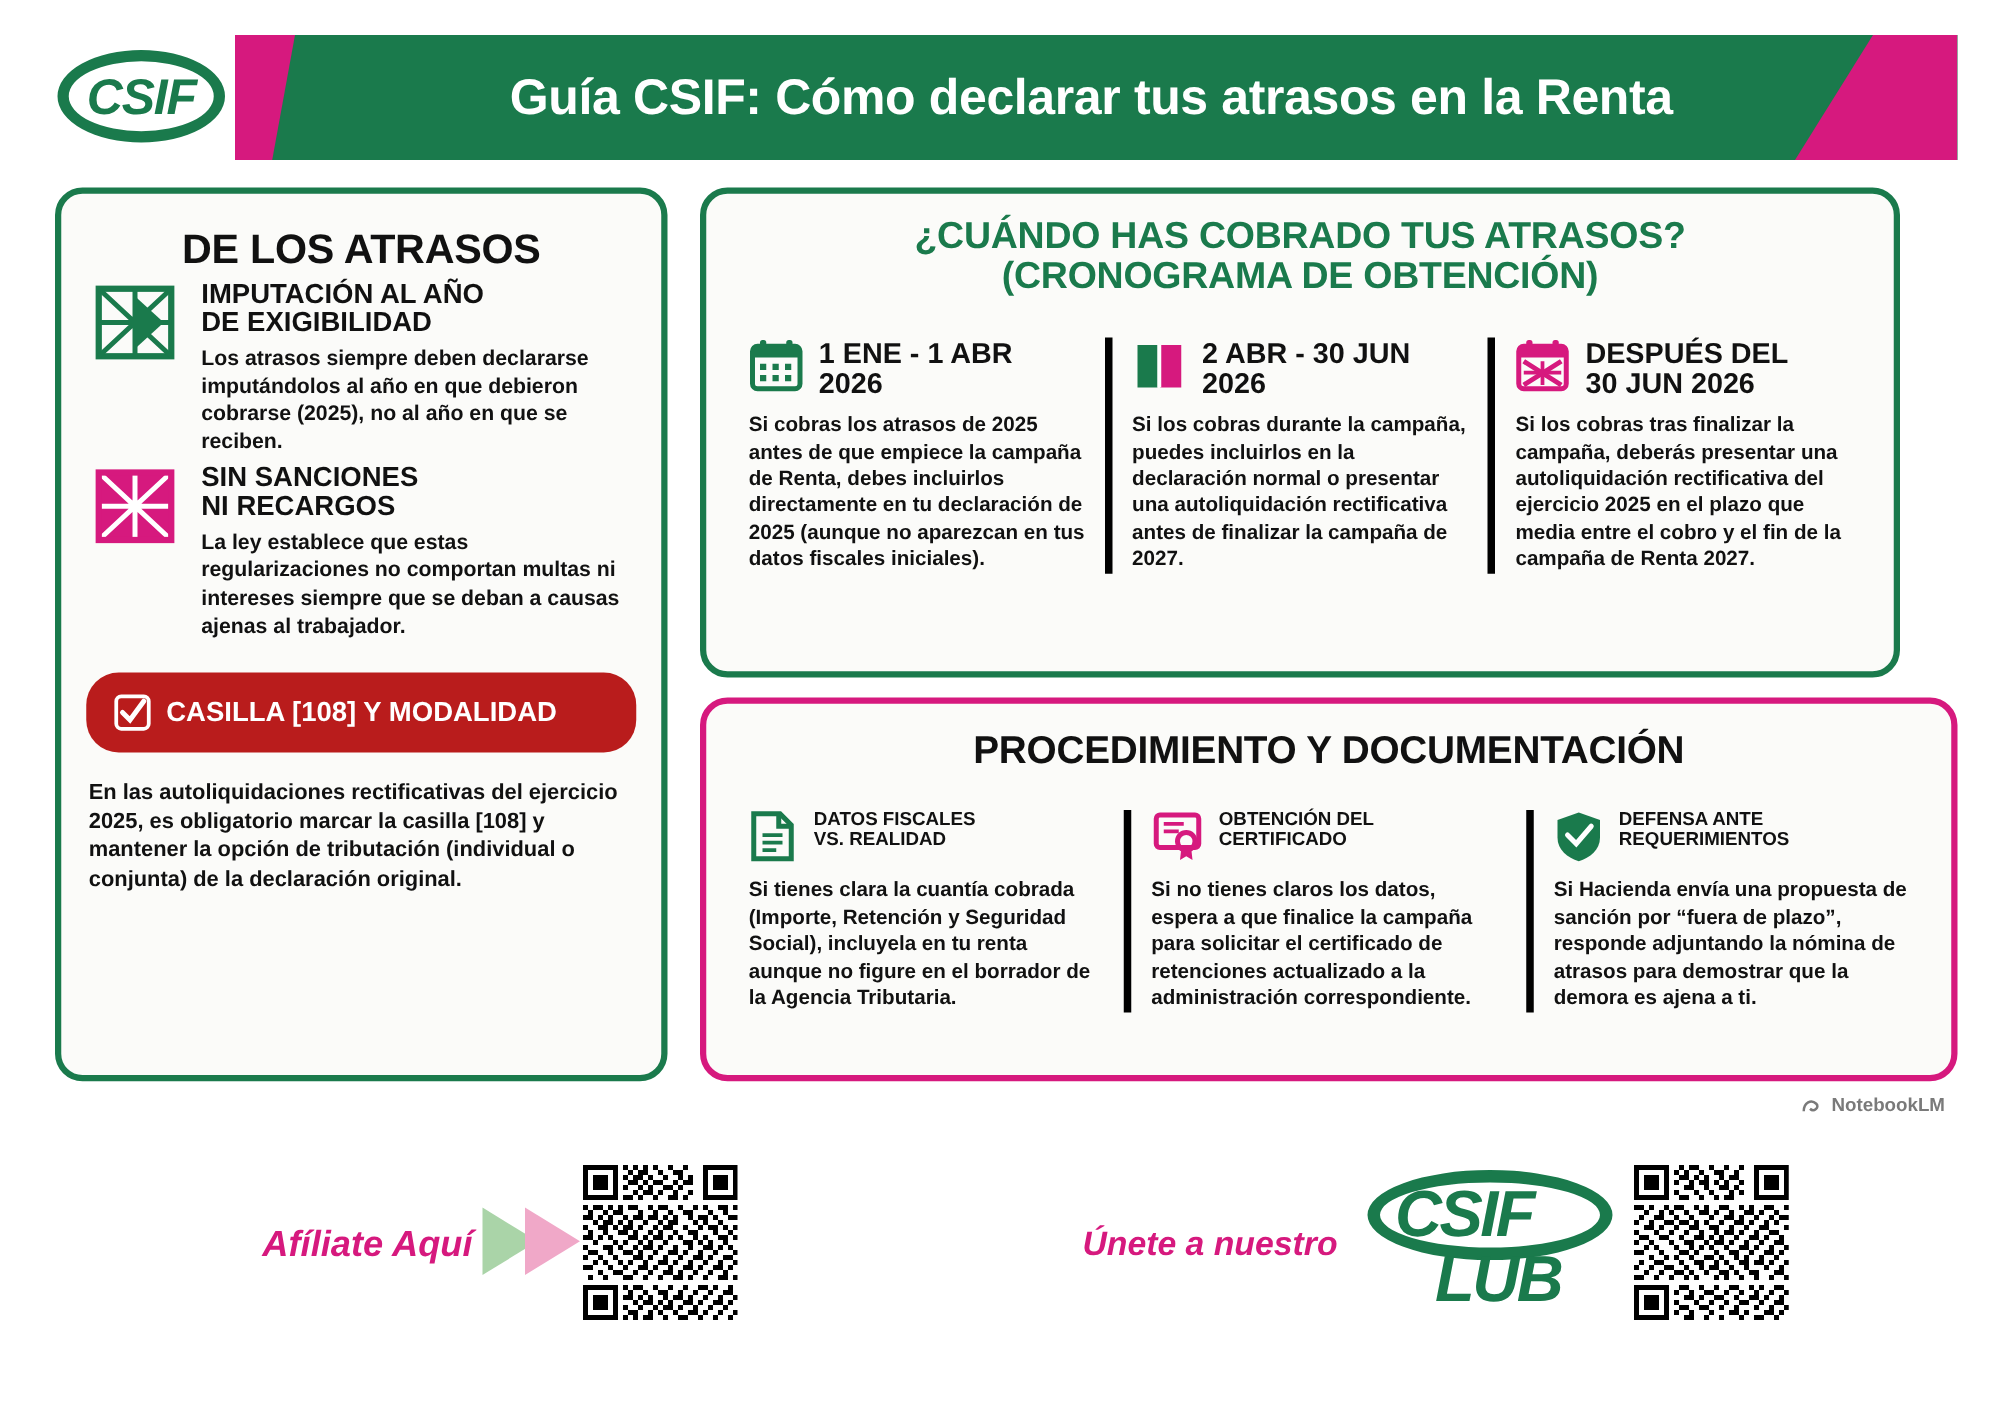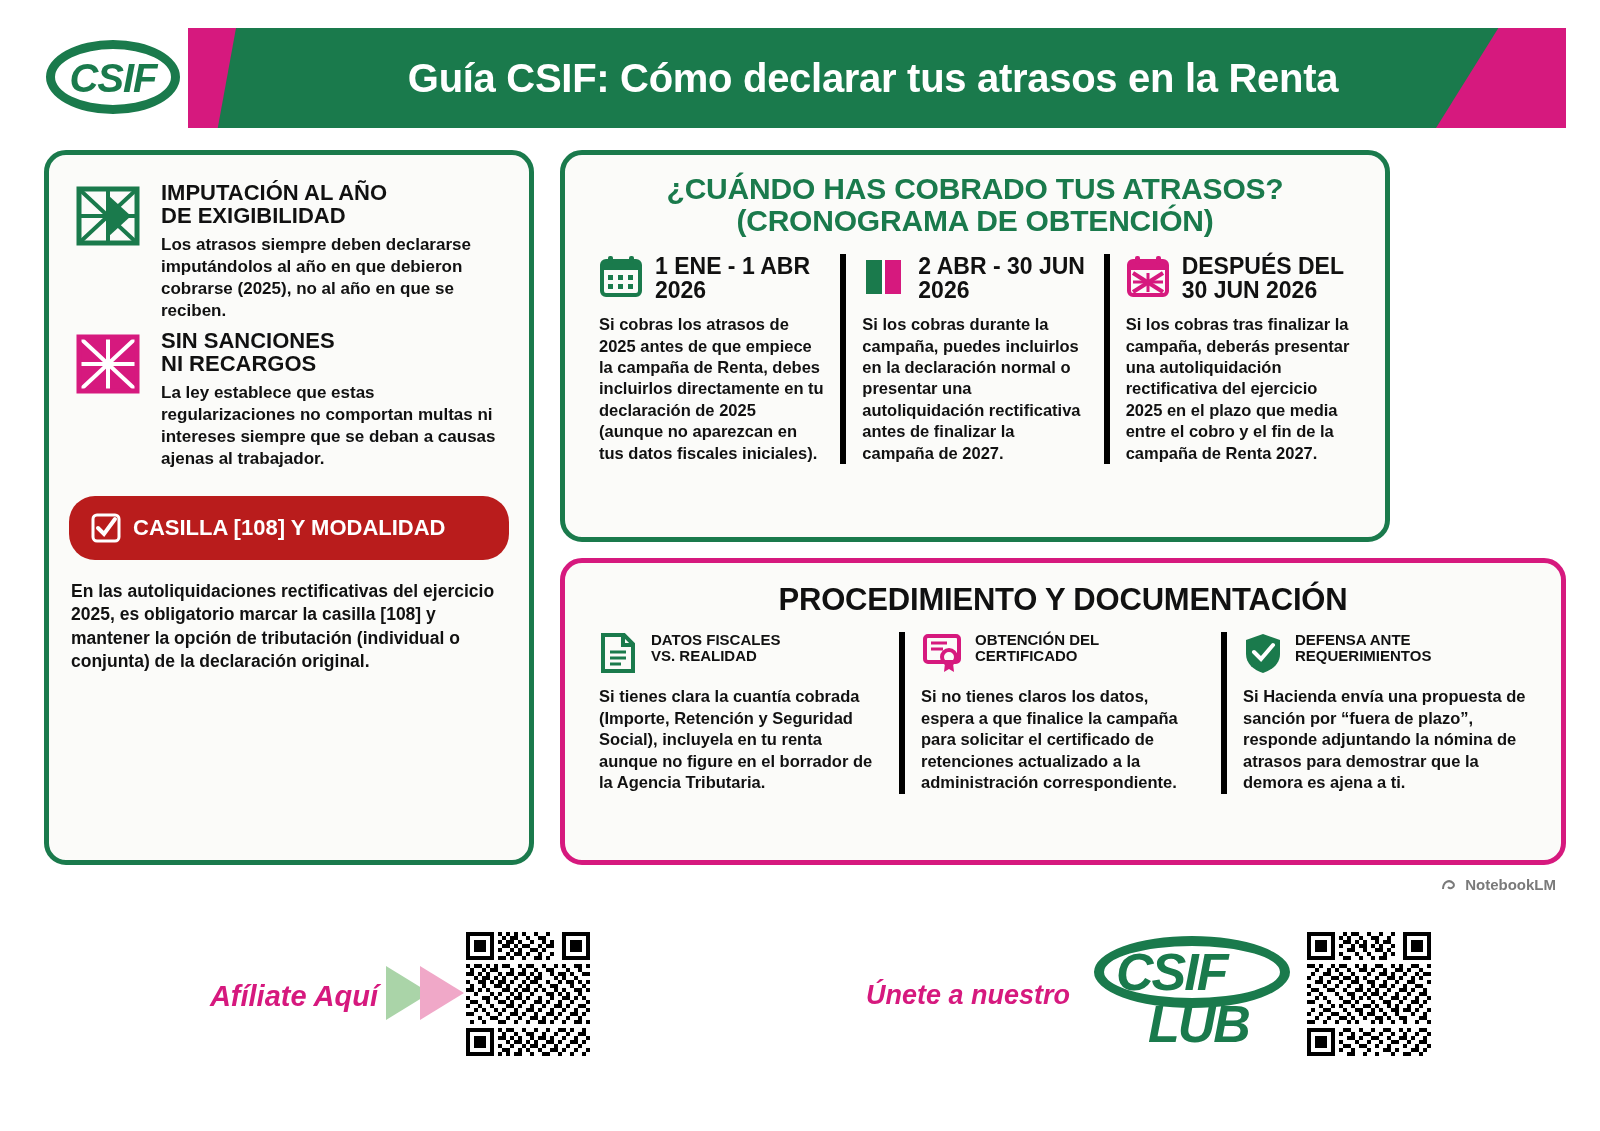--- a/index.html
+++ b/index.html
@@ -51,21 +51,21 @@
 
   
   .panel {
     position: absolute; background: #fbfbf9;
     border-radius: 22px;
   }
   .panel.green { border: 5px solid #1a7a4c; }
   .panel.magenta { border: 5px solid #d6197e; }
 
   #panel-rules { left: 44px; top: 150px; width: 490px; height: 715px; }
-  #panel-timeline { left: 560px; top: 150px; width: 830px; height: 392px; }
+  #panel-timeline { left: 560px; top: 150px; width: 960px; height: 392px; }
   #panel-procedure { left: 560px; top: 558px; width: 1006px; height: 307px; }
 
   .panel-title {
     text-align: center; font-weight: bold; color: #111;
     line-height: 1.08;
   }
   #panel-rules .panel-title {
     margin-top: 26px; font-size: 33px; letter-spacing: -0.2px;
   }
   #panel-timeline .panel-title {
@@ -97,21 +97,21 @@
   .casilla-pill .lbl {
     color: #ffffff; font-size: 22px; font-weight: bold; letter-spacing: 0;
   }
   .casilla-note {
     margin: 20px 22px 0 22px; font-size: 17.5px; line-height: 1.33;
     font-weight: bold; color: #111;
   }
 
   
   .cols {
-    display: flex; margin-top: 16px; padding: 0 18px;
+    display: flex; margin-top: 32px; padding: 0 18px;
   }
   .col { flex: 1; padding: 0 16px; position: relative; }
   .col + .col { border-left: 6px solid #000000; }
   .col-head { display: flex; align-items: flex-start; gap: 12px; }
   .col-head .label {
     font-size: 15px; font-weight: bold; color: #111; line-height: 1.05;
   }
   #panel-timeline .col-head .label { font-size: 23px; }
   .col p {
     margin-top: 12px; font-size: 16.5px; line-height: 1.3;
@@ -171,20 +171,21 @@
     <div class="header-bar-magenta-left"></div>
     <div class="header-title">Guía CSIF: Cómo declarar tus atrasos en la Renta</div>
     <div class="csif-logo">
       <div class="ring"></div>
       <div class="word">CSIF</div>
     </div>
   </div>
 
   <div class="panel green" id="panel-rules">
     <div class="panel-title">
+      <div>DE LOS ATRASOS</div>
     </div>
 
     <div class="rule">
       <div class="icon-box">
         <svg class="ico" width="70" height="70" viewBox="0 0 70 70">
           <rect x="4" y="8" width="58" height="54" fill="none" stroke="#1a7a4c" stroke-width="5"></rect>
           <path d="M4 8 L62 62 M62 8 L4 62 M33 8 L33 62 M4 35 L62 35" stroke="#1a7a4c" stroke-width="4"></path>
           <path d="M33 14 L56 35 L33 56 Z" fill="#1a7a4c"></path>
         </svg>
       </div>

